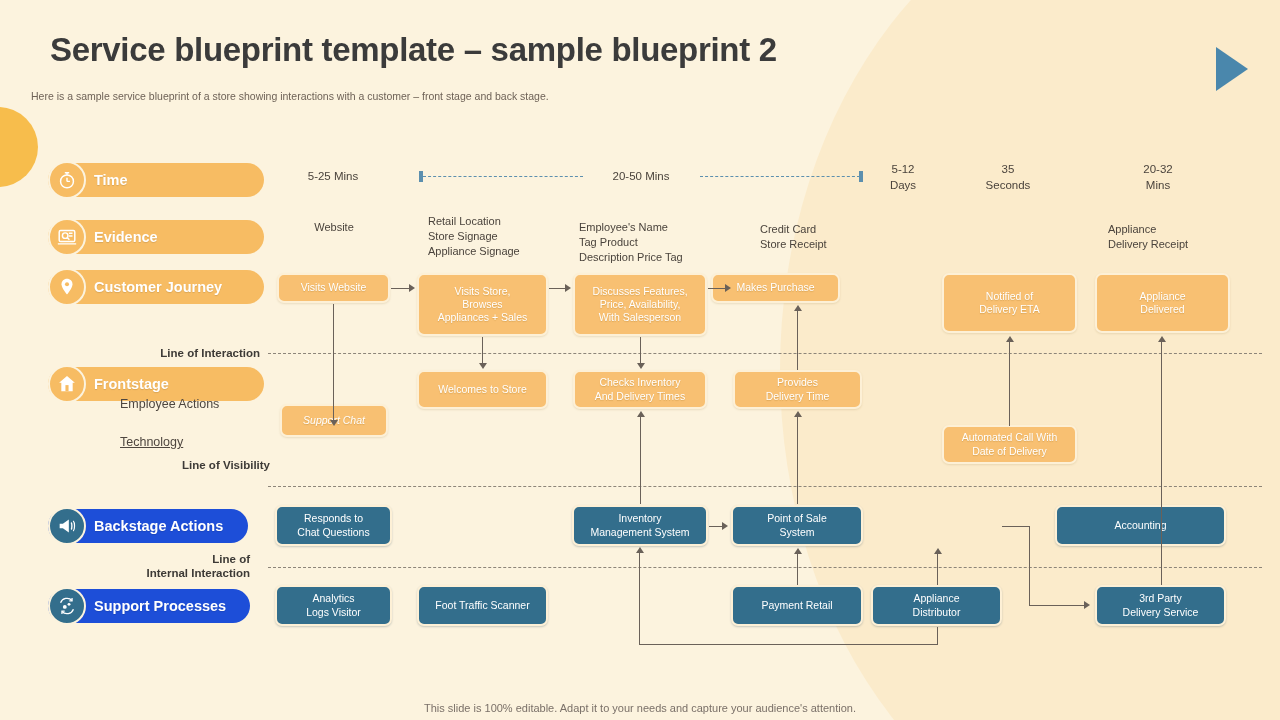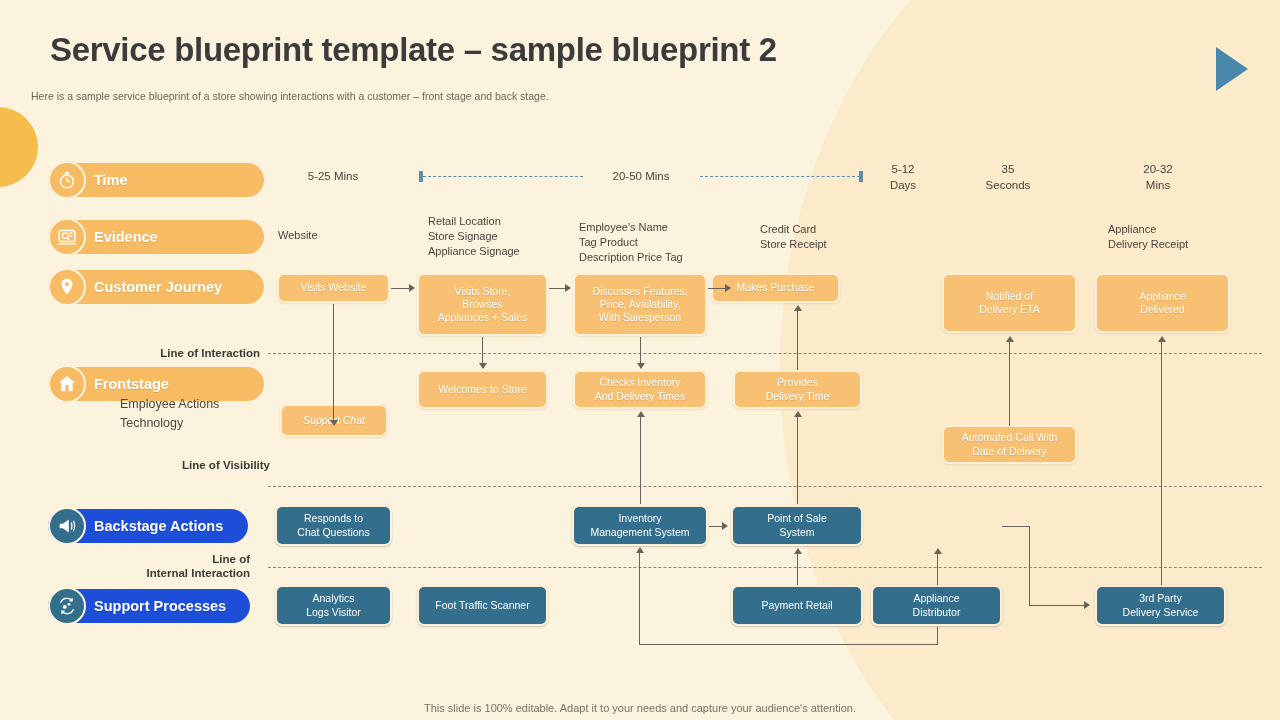--- a/index.html
+++ b/index.html
@@ -202,21 +202,21 @@
         <path d="M5 8.5A7.5 7.5 0 0 1 17.5 6M19 15.5A7.5 7.5 0 0 1 6.5 18"></path>
         <path d="M17.5 3.4V6.4h-3M6.5 20.6V17.6h3"></path>
         <circle cx="9.6" cy="13" r="2.1" fill="#fff" stroke="none"></circle>
         <circle cx="14.2" cy="10.2" r="1.6" fill="#fff" stroke="none"></circle>
       </svg>
     </span>
     <span>Support Processes</span>
   </div>
 
   <div class="rail-sub" style="left:120px;top:397px;">Employee Actions</div>
-  <div class="rail-sub" style="left:120px;top:416px;">Technology</div>
+  <div class="rail-sub" style="left:120px;top:435px;text-decoration:underline;">Technology</div>
 
   <div class="line-label" style="left:20px;top:346px;width:240px;">Line of Interaction</div>
   <div class="line-label" style="left:20px;top:458px;width:250px;">Line of Visibility</div>
   <div class="line-label" style="left:20px;top:552px;width:230px;white-space:pre-line;"><span>Line of
 Internal Interaction</span></div>
 
   <div class="sep" style="top:353px;"></div>
   <div class="sep" style="top:486px;"></div>
   <div class="sep" style="top:567px;"></div>
 
@@ -229,21 +229,21 @@
   <div class="time-txt" style="left:1112px;top:162px;width:92px;white-space:pre-line;">20-32
 Mins</div>
 
   <div class="timebar" style="left:0;right:0;">
     <div class="cap" style="left:419px;"></div>
     <div class="dash" style="left:423px;width:160px;"></div>
     <div class="dash" style="left:700px;width:160px;"></div>
     <div class="cap" style="left:859px;"></div>
   </div>
 
-  <div class="ev-txt" style="left:278px;top:228px;width:112px;white-space:pre-line;">Website</div>
+  <div class="ev-txt" style="left:278px;top:220px;width:112px;text-align:center;white-space:pre-line;">Website</div>
   <div class="ev-txt" style="left:428px;top:214px;width:150px;white-space:pre-line;">Retail Location
 Store Signage
 Appliance Signage</div>
   <div class="ev-txt" style="left:579px;top:214px;width:160px;white-space:pre-line;margin-top:6px;">Employee's Name
 Tag Product
 Description Price Tag</div>
   <div class="ev-txt" style="left:760px;top:222px;width:140px;white-space:pre-line;">Credit Card
 Store Receipt</div>
   <div class="ev-txt" style="left:1108px;top:222px;width:140px;white-space:pre-line;">Appliance
 Delivery Receipt</div>
@@ -269,20 +269,21 @@
   <div class="node orange" style="left:280px;top:404px;width:108px;height:33px;white-space:pre-line;font-style:italic;">Support Chat</div>
   <div class="node orange" style="left:942px;top:425px;width:135px;height:39px;white-space:pre-line;">Automated Call With
 Date of Delivery</div>
 
   <div class="node blue" style="left:275px;top:505px;width:117px;height:41px;white-space:pre-line;">Responds to
 Chat Questions</div>
   <div class="node blue" style="left:572px;top:505px;width:136px;height:41px;white-space:pre-line;">Inventory
 Management System</div>
   <div class="node blue" style="left:731px;top:505px;width:132px;height:41px;white-space:pre-line;">Point of Sale
 System</div>
+  <div class="node blue" style="left:1055px;top:505px;width:171px;height:41px;white-space:pre-line;">Accounting</div>
 
   <div class="node blue" style="left:275px;top:585px;width:117px;height:41px;white-space:pre-line;">Analytics
 Logs Visitor</div>
   <div class="node blue" style="left:417px;top:585px;width:131px;height:41px;white-space:pre-line;">Foot Traffic Scanner</div>
   <div class="node blue" style="left:731px;top:585px;width:132px;height:41px;white-space:pre-line;">Payment Retail</div>
   <div class="node blue" style="left:871px;top:585px;width:131px;height:41px;white-space:pre-line;">Appliance
 Distributor</div>
   <div class="node blue" style="left:1095px;top:585px;width:131px;height:41px;white-space:pre-line;">3rd Party
 Delivery Service</div>
 

